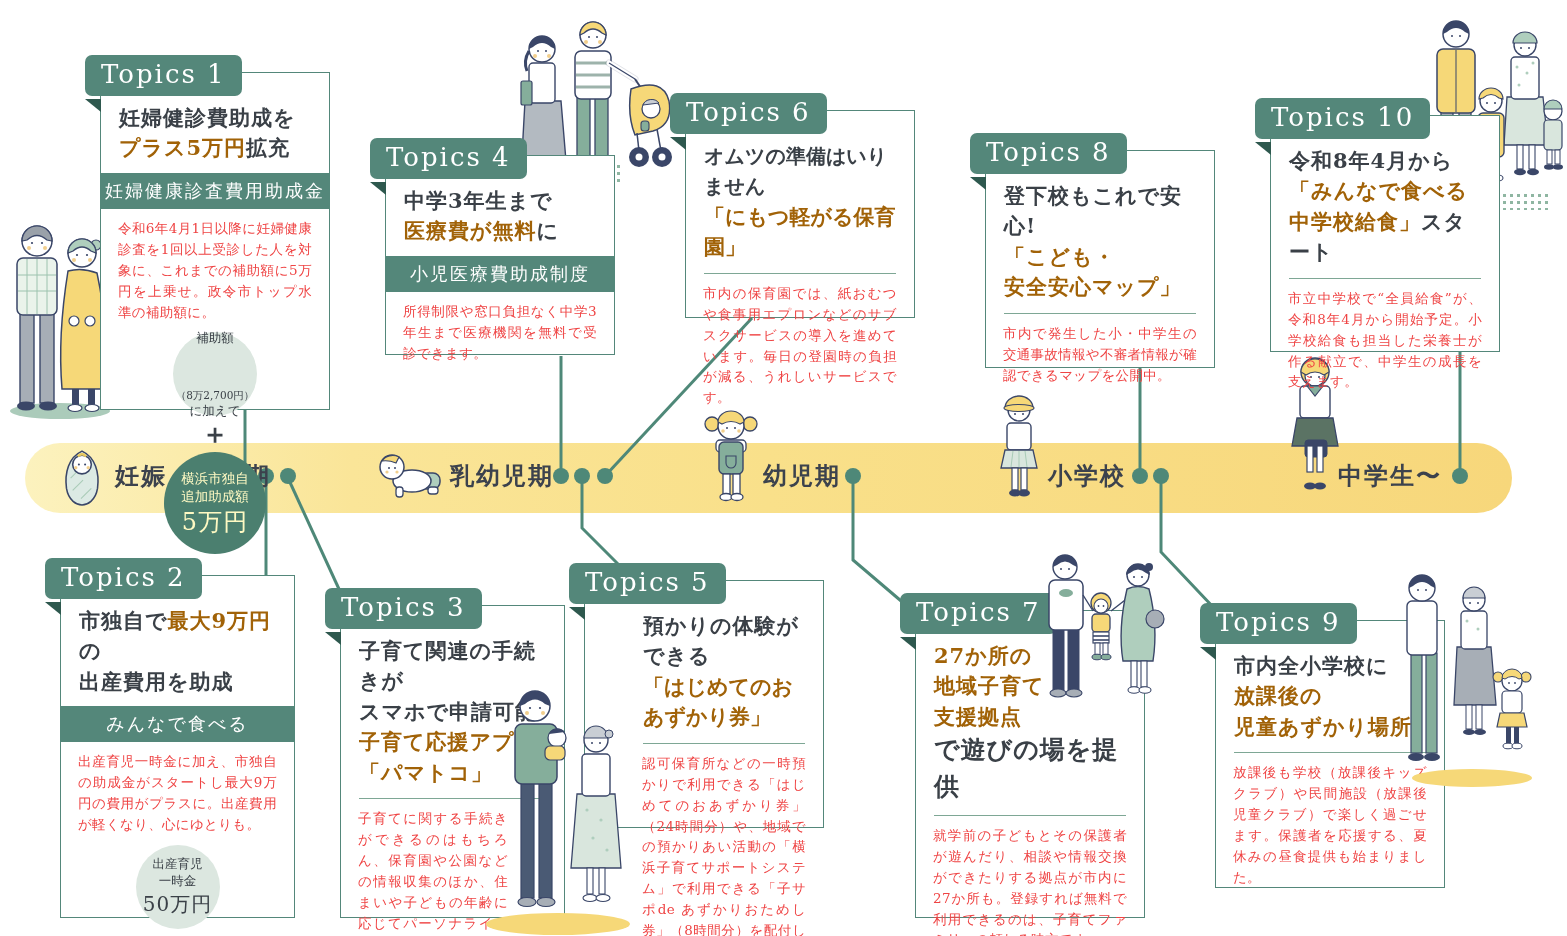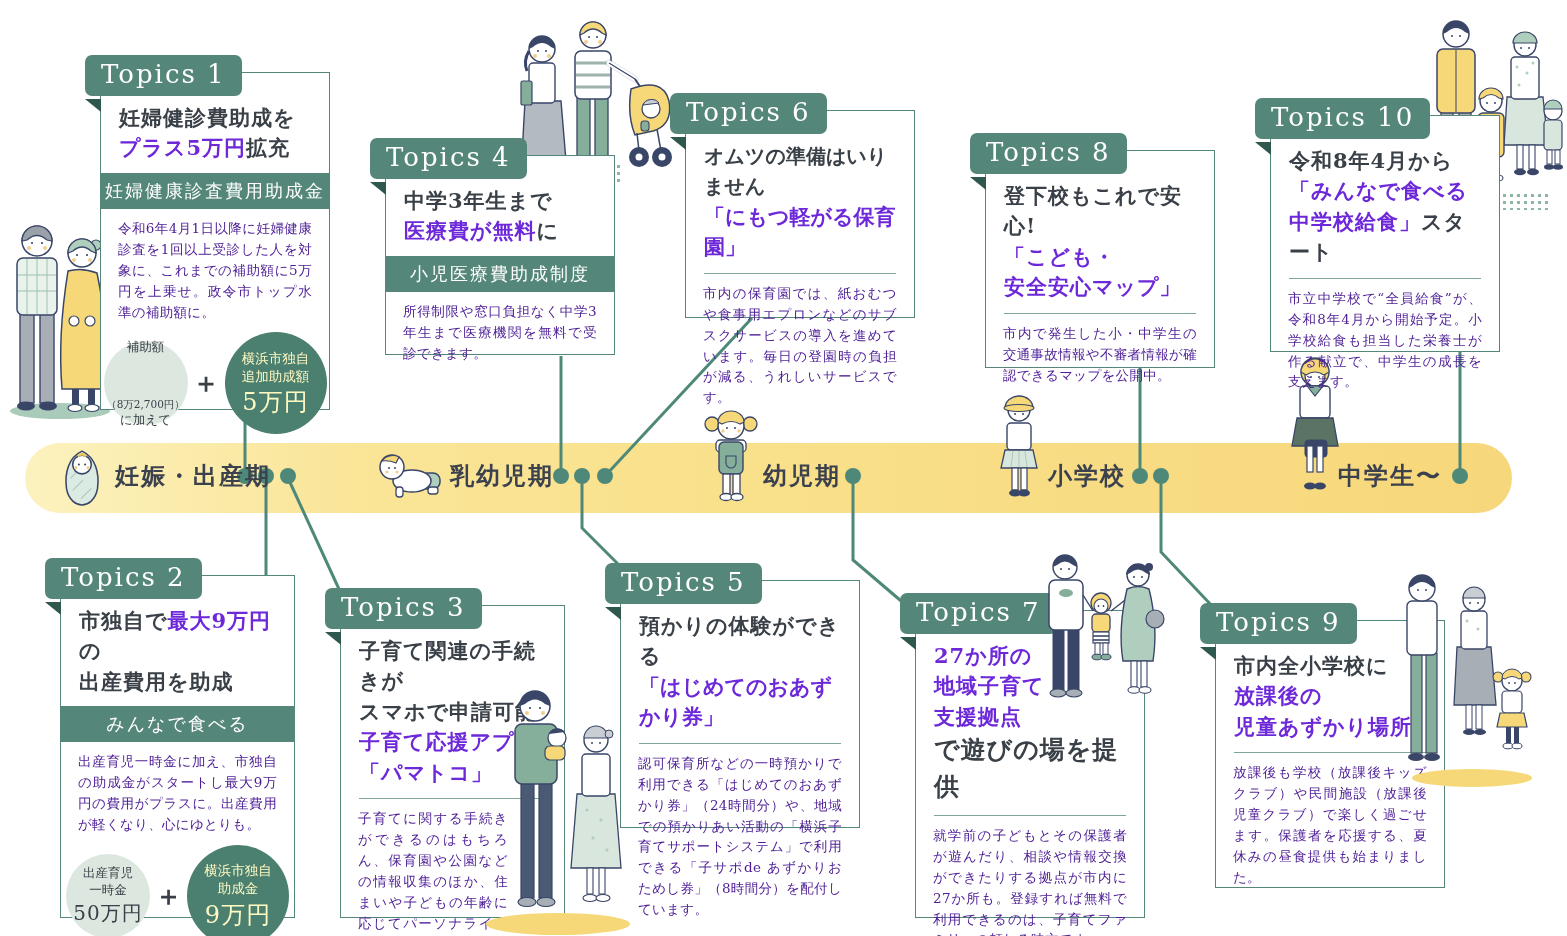--- a/index.html
+++ b/index.html
@@ -21,27 +21,27 @@
   .fig.front{z-index:5;}
 
   
   .card{position:absolute;background:#fff;border:1.4px solid #54877A;z-index:4;box-sizing:border-box;}
   .badge{position:absolute;left:-16px;top:-18px;background:#54877A;color:#fff;
          font-size:26px;letter-spacing:2px;padding:4px 16px 7px;border-radius:7px;white-space:nowrap;}
   .fold{position:absolute;left:-16px;top:26px;width:16px;height:13px;background:#2E584E;
         clip-path:polygon(0 0,100% 0,100% 100%);}
   .title{margin:30px 14px 0 18px;font-size:21px;line-height:1.45;letter-spacing:1px;font-weight:600;}
   .title .dk{color:#3A4047;}
-  .title .tl{color:#6d28d9;}
+  .title .tl{color:#a16207;}
   .title .big{font-size:25px;}
   .band-sub{margin-top:9px;background:#54877A;color:#fff;text-align:center;
             font-size:18px;letter-spacing:2px;padding:6px 0;}
   .divider{margin:10px 18px 0;height:1px;background:#7EA795;}
-  .body{margin:9px 17px 0;font-size:13.5px;line-height:1.55;letter-spacing:0.3px;color:#4c1d95;text-align:justify;}
-  .circles{display:flex;align-items:center;justify-content:center;margin-top:10px;}
+  .body{margin:9px 17px 0;font-size:13.5px;line-height:1.55;letter-spacing:0.3px;color:#ef4444;text-align:justify;}
+  .circles{display:flex;align-items:center;justify-content:center;margin-top:10px;flex-direction:column;}
   .circle{border-radius:50%;display:flex;flex-direction:column;align-items:center;justify-content:center;
           text-align:center;line-height:1.35;}
   .circle.light{width:84px;height:84px;background:#DCE7E0;color:#3A4047;font-size:12.5px;}
   .circle.dark{width:102px;height:102px;background:#4B7F6F;color:#fef9c3;font-size:13.5px;}
   .circle .c-small{font-size:10.5px;margin-top:42px;}
   .circle .amount{font-size:24px;letter-spacing:1px;margin-top:1px;}
   .circle.light .amount{font-size:20px;}
   .plus{font-size:27px;font-weight:bold;color:#3A4047;margin:0 5px;}
 </style>
 </head>
@@ -457,21 +457,21 @@
     <div class="badge">Topics 4</div>
     <div class="fold"></div>
     <div class="title">
       <span class="dk">中学3年生まで</span><br>
       <span class="tl">医療費が無料</span><span class="dk">に</span>
     </div>
     <div class="band-sub">小児医療費助成制度</div>
     <div class="body">所得制限や窓口負担なく中学3年生まで医療機関を無料で受診できます。</div>
   </div>
 
-  <div class="card" style="left:620px;top:580px;width:240px;height:248px;">
+  <div class="card" style="left:584px;top:580px;width:240px;height:248px;padding-left:40px;">
     <div class="badge">Topics 5</div>
     <div class="fold"></div>
     <div class="title">
       <span class="dk">預かりの体験ができる</span><br>
       <span class="tl" style="letter-spacing:0;">「はじめてのおあずかり券」</span>
     </div>
     <div class="divider"></div>
     <div class="body">認可保育所などの一時預かりで利用できる「はじめてのおあずかり券」（24時間分）や、地域での預かりあい活動の「横浜子育てサポートシステム」で利用できる「子サポde あずかりおためし券」（8時間分）を配付しています。</div>
   </div>
 

